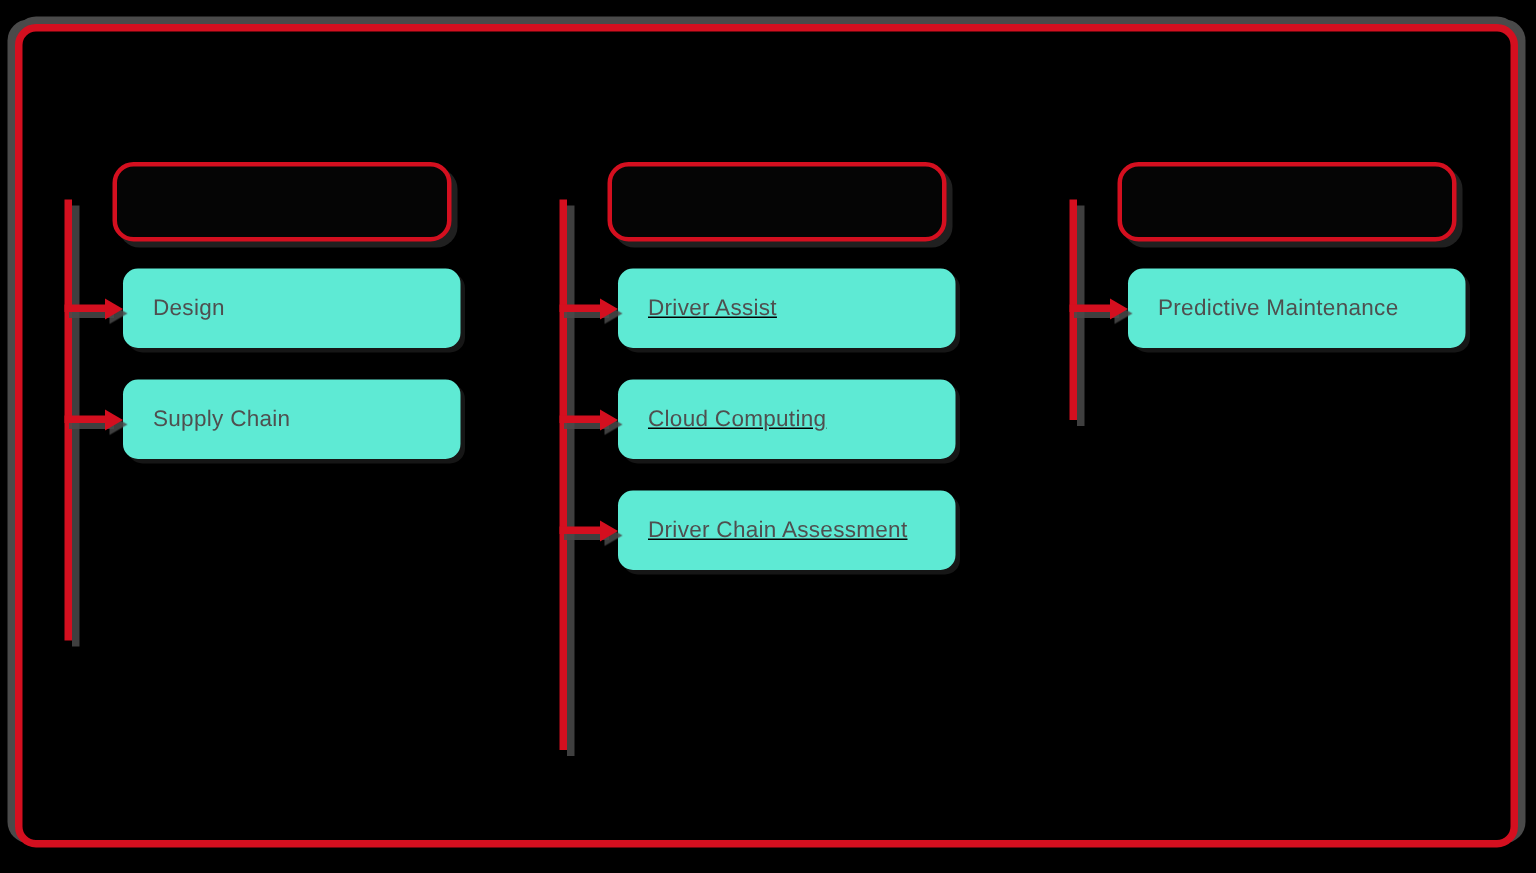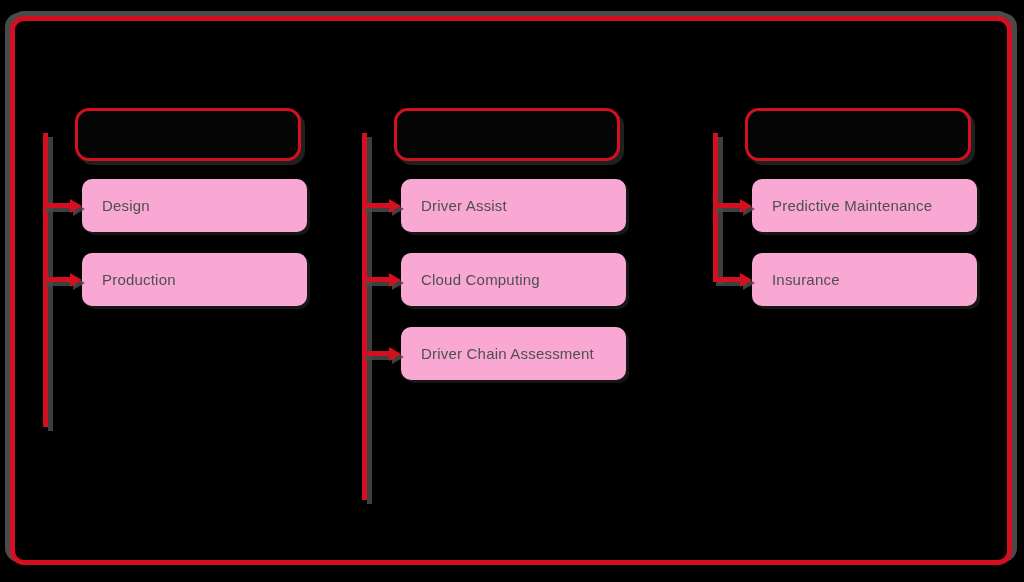--- a/index.html
+++ b/index.html
@@ -20,21 +20,21 @@
     box-shadow: 0 -5px 0 0 #4a4a4a, -5px -3px 0 0 #4a4a4a, 5px -3px 0 0 #4a4a4a;
     background: #000;
   }
 
   .column {
     position: absolute;
     top: 108px;
     width: 270px;
   }
   .col-1 { left: 43px; }   
-  .col-2 { left: 362px; }
+  .col-2 { left: 373px; text-decoration: underline; }
   .col-3 { left: 713px; }
 
   
   .v-line {
     position: absolute;
     left: 0; top: 25px;
     width: 5px;
     background: #d40f1f;
     box-shadow: 5px 4px 0 rgba(74,74,74,0.85);
   }
@@ -64,21 +64,21 @@
     width: 32px; height: 5px;
     background: #d40f1f;
     box-shadow: 3px 4px 0 rgba(74,74,74,0.85);
   }
 
   .items { margin-left: 39px; }
   .item-box {
     position: relative;
     width: 225px; height: 53px;
     margin-top: 21px;
-    background: #f9a8d4;
+    background: #5eead4;
     border-radius: 10px;
     box-shadow: 3px 3px 0 rgba(64,64,64,0.35);
     display: flex;
     align-items: center;
     padding-left: 20px;
     color: #4f4f4f;
     font-size: 15px;
     letter-spacing: 0.2px;
   }
   .item-box:first-child { margin-top: 18px; }
@@ -104,34 +104,33 @@
 </head>
 <body>
 
 <div class="frame"></div>
 
 <div class="column col-1">
   <div class="v-line"></div>
   <div class="header-box"></div>
   <div class="items">
     <div class="item-box">Design</div>
-    <div class="item-box">Production</div>
+    <div class="item-box">Supply Chain</div>
   </div>
 </div>
 
 <div class="column col-2">
   <div class="v-line"></div>
   <div class="header-box"></div>
   <div class="items">
     <div class="item-box">Driver Assist</div>
     <div class="item-box">Cloud Computing</div>
     <div class="item-box">Driver Chain Assessment</div>
   </div>
 </div>
 
 <div class="column col-3">
   <div class="v-line"></div>
   <div class="header-box"></div>
   <div class="items">
     <div class="item-box">Predictive Maintenance</div>
-    <div class="item-box">Insurance</div>
   </div>
 </div>
 
 </body></html>

